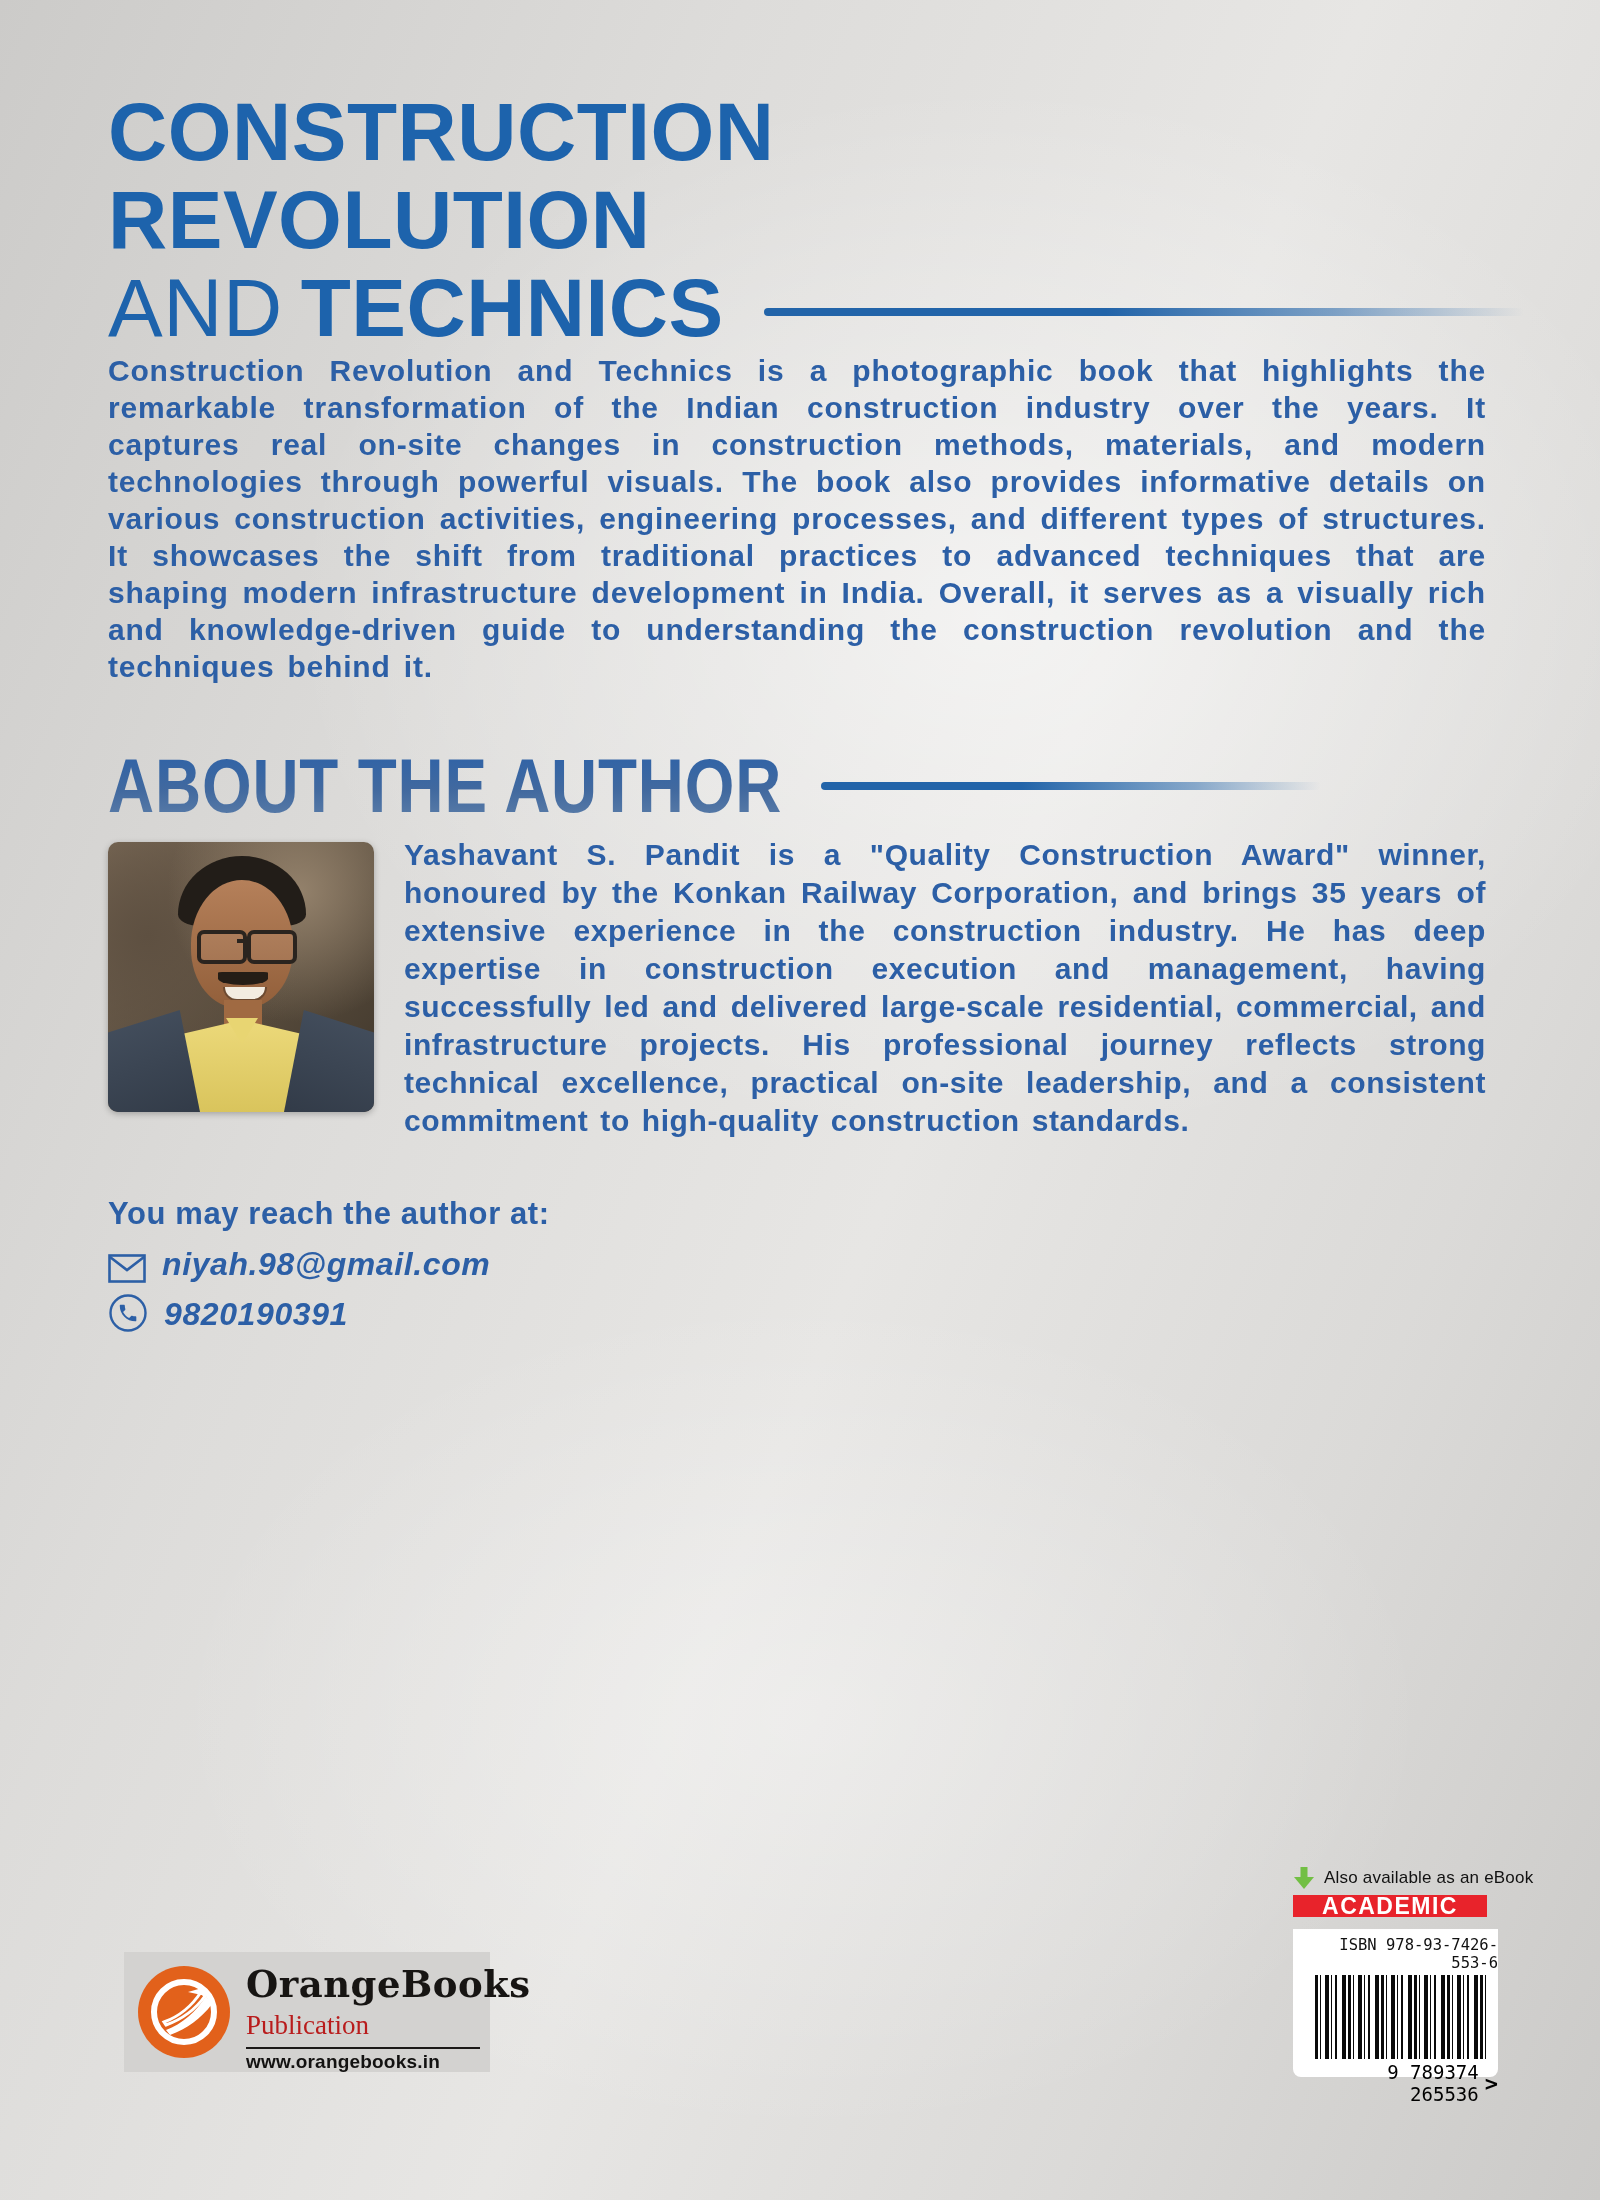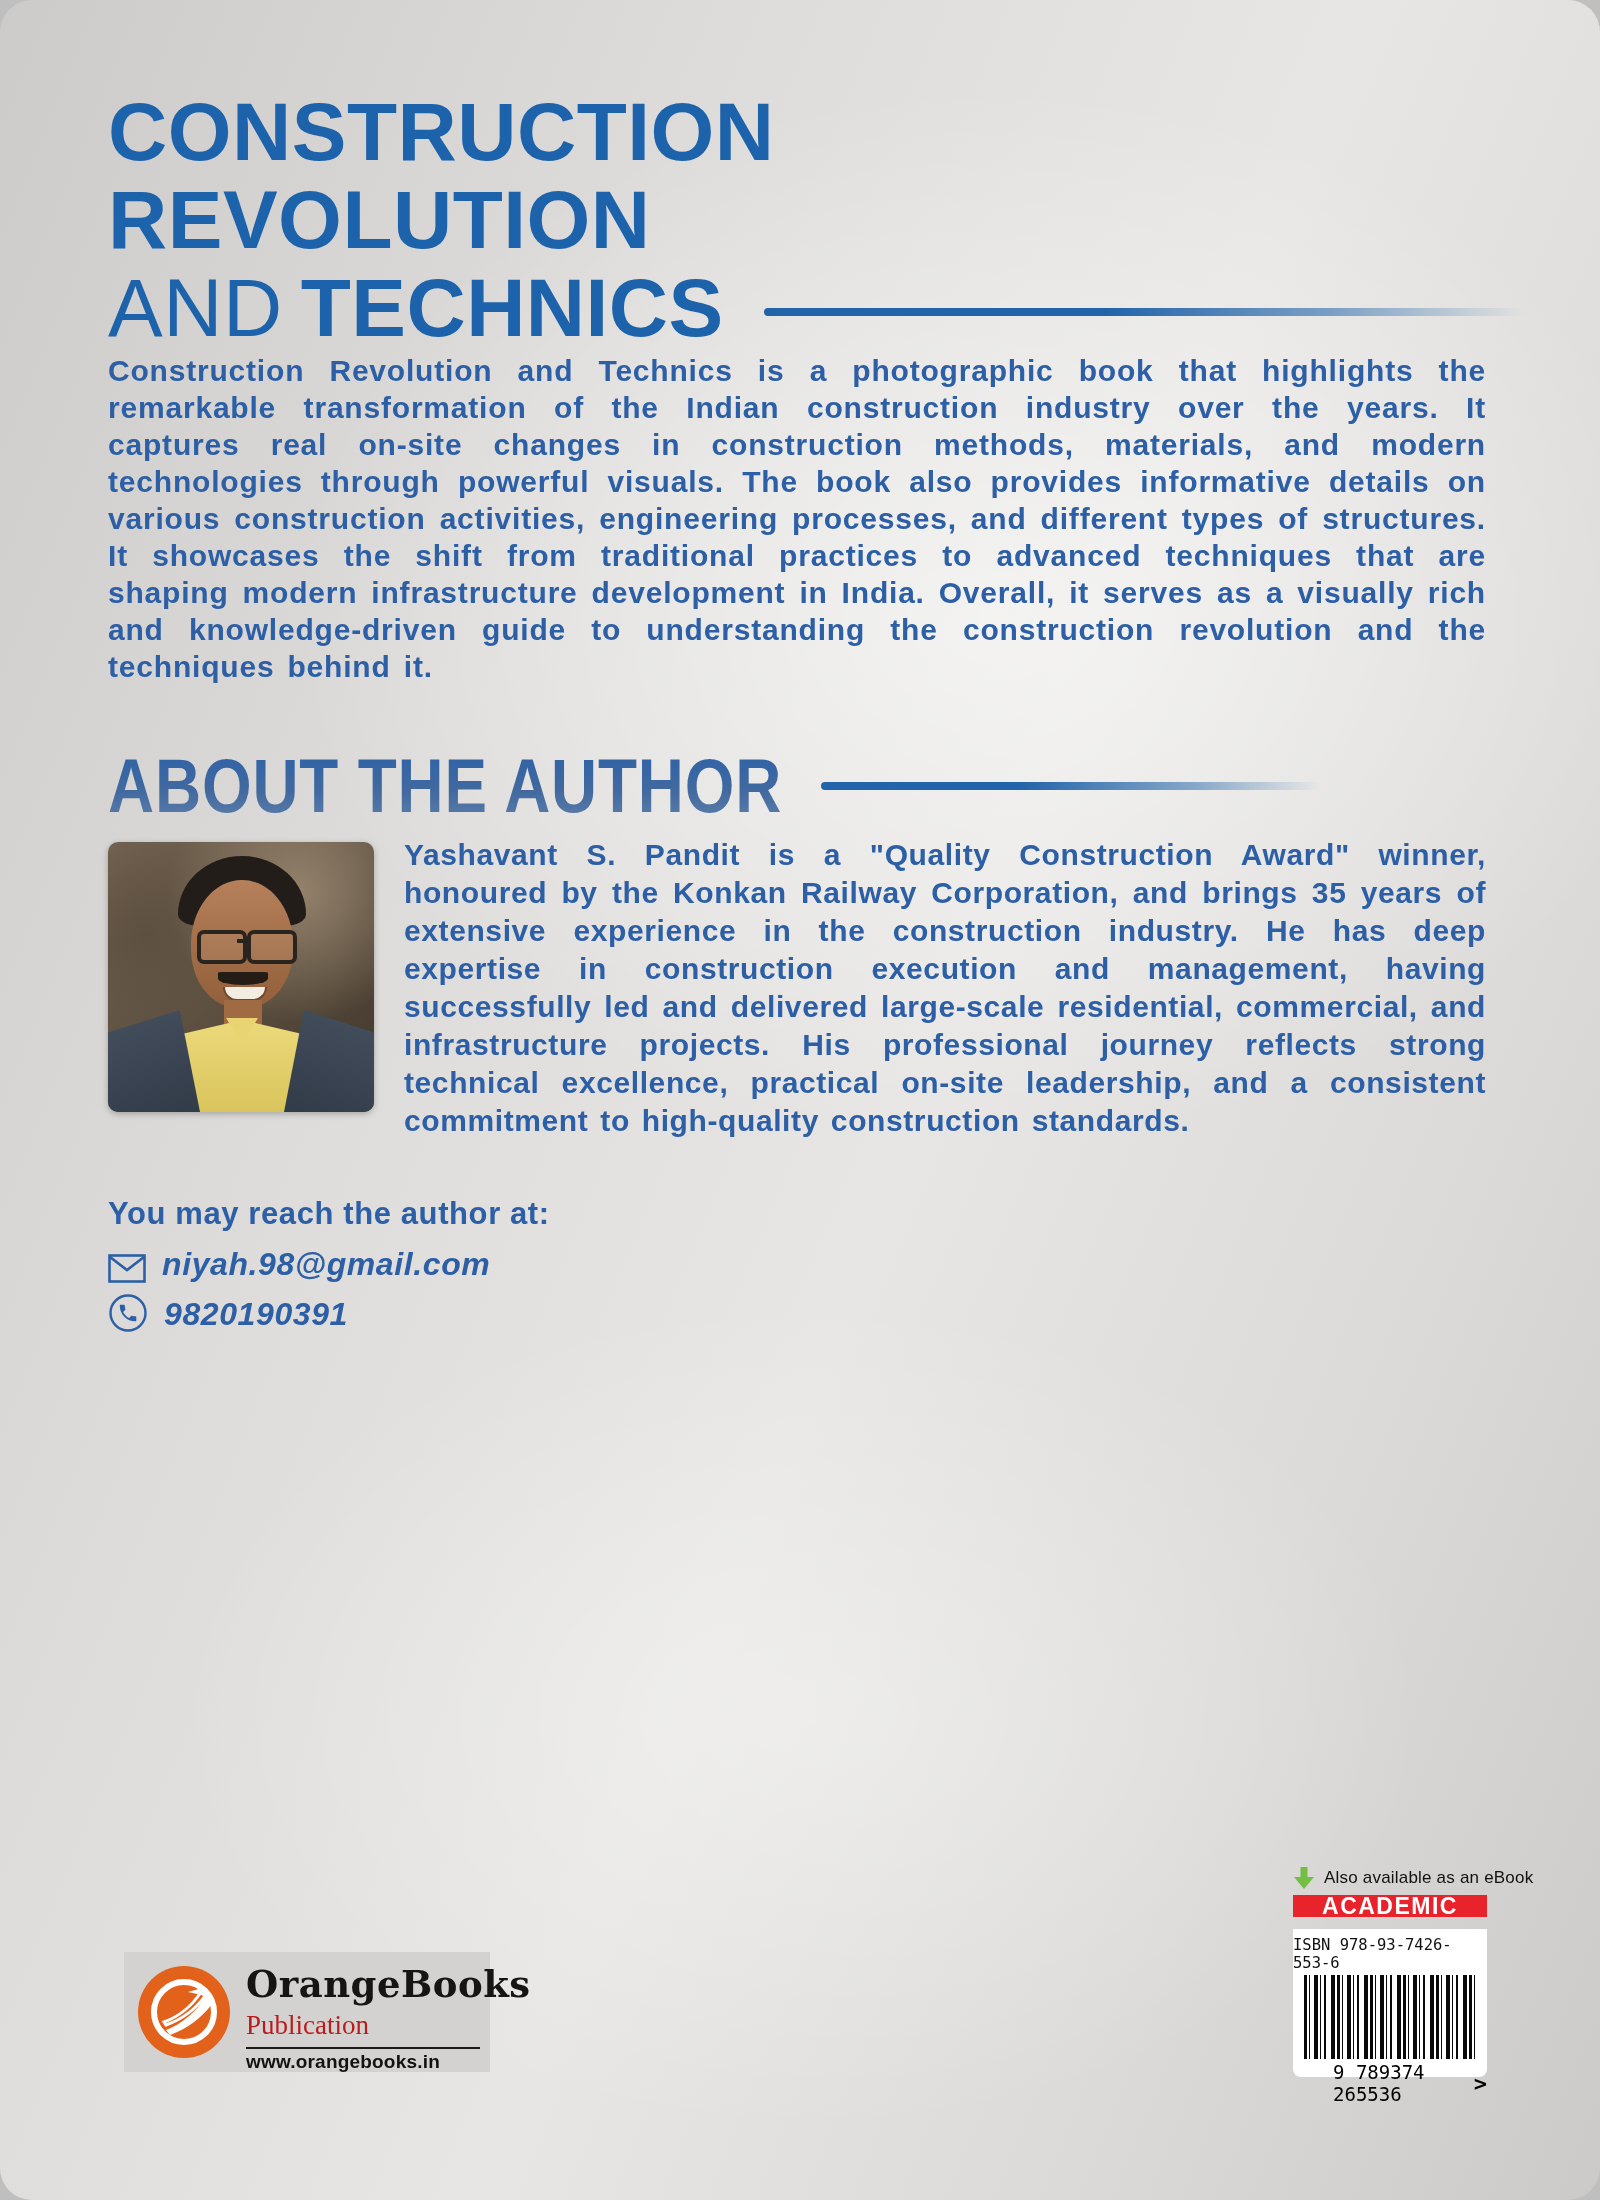--- a/index.html
+++ b/index.html
@@ -3,21 +3,20 @@
 <meta charset="utf-8">
 <style>
   html,body{margin:0;padding:0;background:#bfbfbf;}
   .cover{
     position:relative;width:1600px;height:2200px;overflow:hidden;
     font-family:"Liberation Sans",sans-serif;
     background:
       radial-gradient(ellipse 1000px 760px at 62% 28%, rgba(255,255,255,.55), rgba(255,255,255,0) 70%),
       radial-gradient(ellipse 900px 600px at 50% 78%, rgba(255,255,255,.35), rgba(255,255,255,0) 70%),
       linear-gradient(112deg,#cccbc9 0%,#dddcda 30%,#e7e6e4 55%,#dbdad8 78%,#cbcac8 100%);
-    border-radius: 32px;
   }
   
   .title-block{position:absolute;left:108px;top:88px;color:#1d63ac;}
   .title-line{font-weight:800;font-size:82px;line-height:88px;letter-spacing:.5px;}
   .title-line3{display:flex;align-items:center;}
   .title-and{font-weight:400;}
   .title-bold{font-weight:800;margin-left:18px;}
   .title-rule{width:760px;height:8px;margin-left:40px;margin-top:8px;border-radius:4px;
     background:linear-gradient(90deg,#2264a9 0%,#2264a9 45%,rgba(34,100,169,.55) 75%,rgba(34,100,169,0) 100%);}
   
@@ -75,21 +74,21 @@
   .pub-type{position:absolute;left:122px;top:58px;font-family:Liberation Serif, serif;font-size:27px;color:#b91c1c;}
   .pub-line{position:absolute;left:122px;top:95px;width:234px;height:2px;background:#1c1a18;}
   .pub-url{position:absolute;left:122px;top:99px;font-size:19px;font-weight:700;color:#131211;letter-spacing:.2px;}
   
   .ebook-row{position:absolute;left:1293px;top:1866px;display:flex;align-items:center;gap:9px;}
   .ebook-row span{font-size:17px;font-weight:400;color:#121212;letter-spacing:.2px;}
   .academic-bar{position:absolute;left:1293px;top:1895px;width:194px;height:22px;background:#e8232b;
     display:flex;align-items:center;justify-content:center;}
   .academic-bar span{color:#fff;font-weight:700;font-size:23px;letter-spacing:1.5px;}
   .isbn-box{position:absolute;left:1293px;top:1929px;width:194px;height:148px;background:#fff;
-    border-radius:0 0 8px 8px;text-align:left;}
+    border-radius:0 0 8px 8px;text-align:right;padding-left:11px;}
   .isbn-text{font-family:"DejaVu Sans Mono",monospace;font-size:15.5px;color:#111;margin-top:7px;letter-spacing:0;}
   .bars{position:relative;width:172px;height:84px;margin:3px auto 0;
     background:repeating-linear-gradient(90deg,
       #0a0a0a 0 3px,#fff 3px 5px,#0a0a0a 5px 6px,#fff 6px 10px,
       #0a0a0a 10px 14px,#fff 14px 16px,#0a0a0a 16px 17px,#fff 17px 20px,
       #0a0a0a 20px 22px,#fff 22px 27px,#0a0a0a 27px 31px,#fff 31px 33px);}
   .digits{display:flex;justify-content:center;align-items:center;gap:6px;
     font-family:"DejaVu Sans Mono",monospace;font-size:19px;color:#000;margin-top:2px;margin-left:40px;}
   .digits .gt{font-weight:700;font-size:22px;}
 </style>

